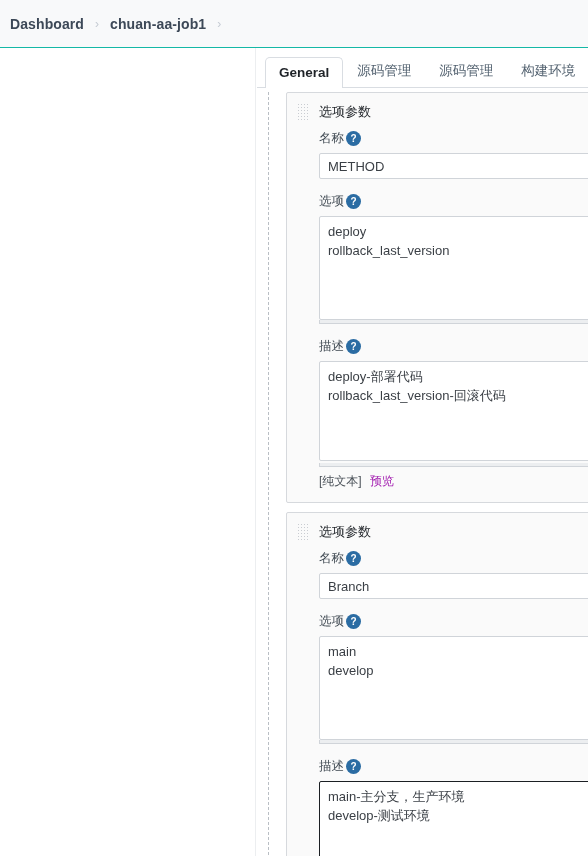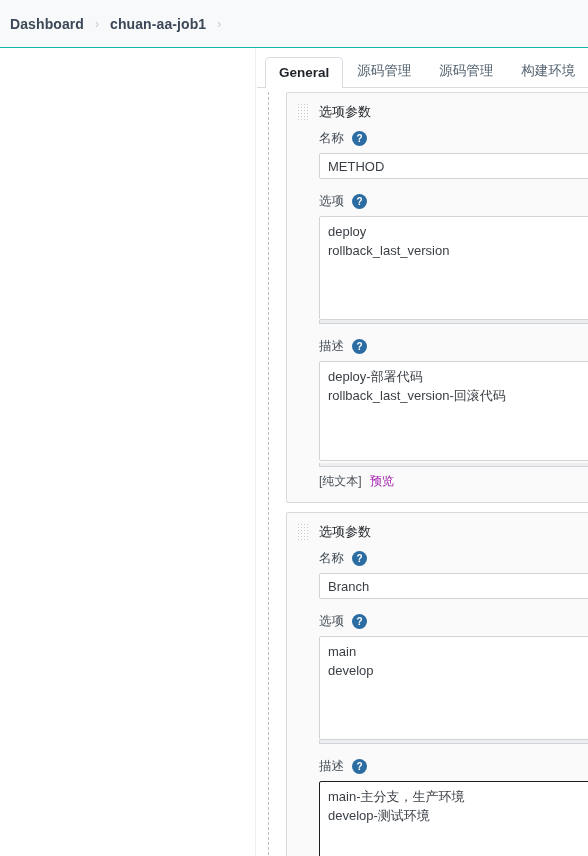--- a/index.html
+++ b/index.html
@@ -156,21 +156,21 @@
   .field {
     padding-left: 22px;
   }
   .field-label {
     display: flex;
     align-items: center;
     font-size: 12.5px;
     color: #404a53;
     margin: 0 0 6px 0;
   }
-  .field-label .lbl-text { margin-right: 8px; }
+  .field-label .lbl-text { margin-right: 2px; }
 
   .help-icon {
     width: 15px;
     height: 15px;
     border-radius: 50%;
     background: #2b6ca3;
     color: #ffffff;
     font-size: 10px;
     font-weight: bold;
     line-height: 15px;

